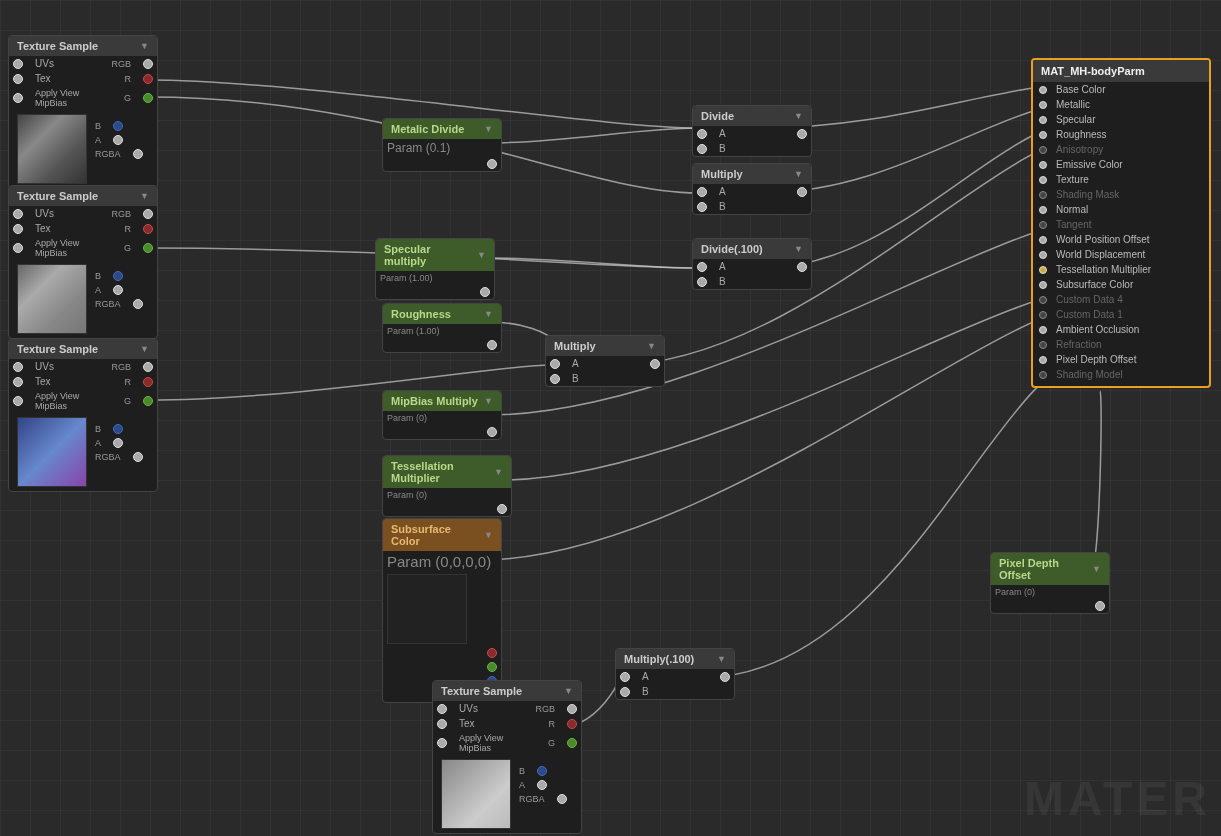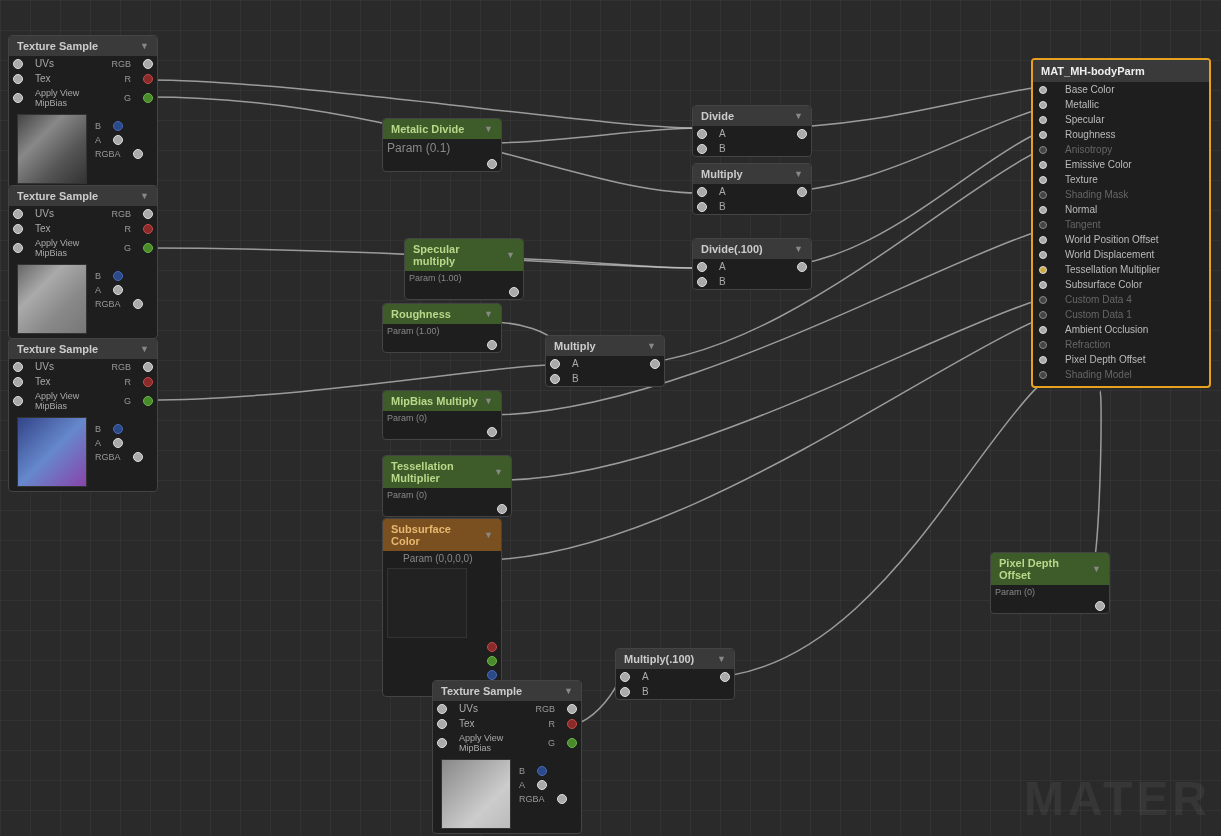--- a/index.html
+++ b/index.html
@@ -100,21 +100,21 @@
       font-size: 11px;
       color: #eee;
       border-radius: 2px 2px 0 0;
     }
     .panel-row {
       display: flex;
       align-items: center;
       padding: 2px 6px;
       font-size: 10px;
       color: #bbb;
-      gap: 18px;
+      gap: 9px;
     }
     .panel-row .dot { width: 8px; height: 8px; }
 
     
     .connections-svg {
       position: absolute;
       top: 0;
       left: 0;
       width: 1221px;
       height: 836px;
@@ -320,21 +320,21 @@
     <span class="node-arrow">▼</span>
   </div>
   <div class="node-row">
     <span style="font-size:12px;color:#888;">Param (0.1)</span>
   </div>
   <div class="node-row" style="justify-content:flex-end;">
     <span class="dot white"></span>
   </div>
 </div>
 
-<div class="node" style="left:404px; top:238px; width:115px;">
+<div class="node" style="left:375px; top:238px; width:115px;">
   <div class="node-header green-header">
     <span>Specular multiply</span>
     <span class="node-arrow">▼</span>
   </div>
   <div class="node-row">
     <span style="font-size:9px;color:#888;">Param (1.00)</span>
   </div>
   <div class="node-row" style="justify-content:flex-end;">
     <span class="dot white"></span>
   </div>
@@ -378,21 +378,21 @@
     <span class="dot white"></span>
   </div>
 </div>
 
 <div class="node" style="left:382px; top:518px; width:100px;">
   <div class="node-header orange-header">
     <span>Subsurface Color</span>
     <span class="node-arrow">▼</span>
   </div>
   <div class="node-row">
-    <span style="font-size:10px;color:#888;margin-left:16px;">Param (0,0,0,0)</span>
+    <span style="font-size:15px;color:#888;">Param (0,0,0,0)</span>
   </div>
   <div style="width:80px;height:70px;background:#222;margin:2px 4px;border:1px solid #333;"></div>
   <div class="node-row" style="justify-content:flex-end;">
     <span class="dot red"></span>
   </div>
   <div class="node-row" style="justify-content:flex-end;">
     <span class="dot green"></span>
   </div>
   <div class="node-row" style="justify-content:flex-end;">
     <span class="dot blue"></span>

